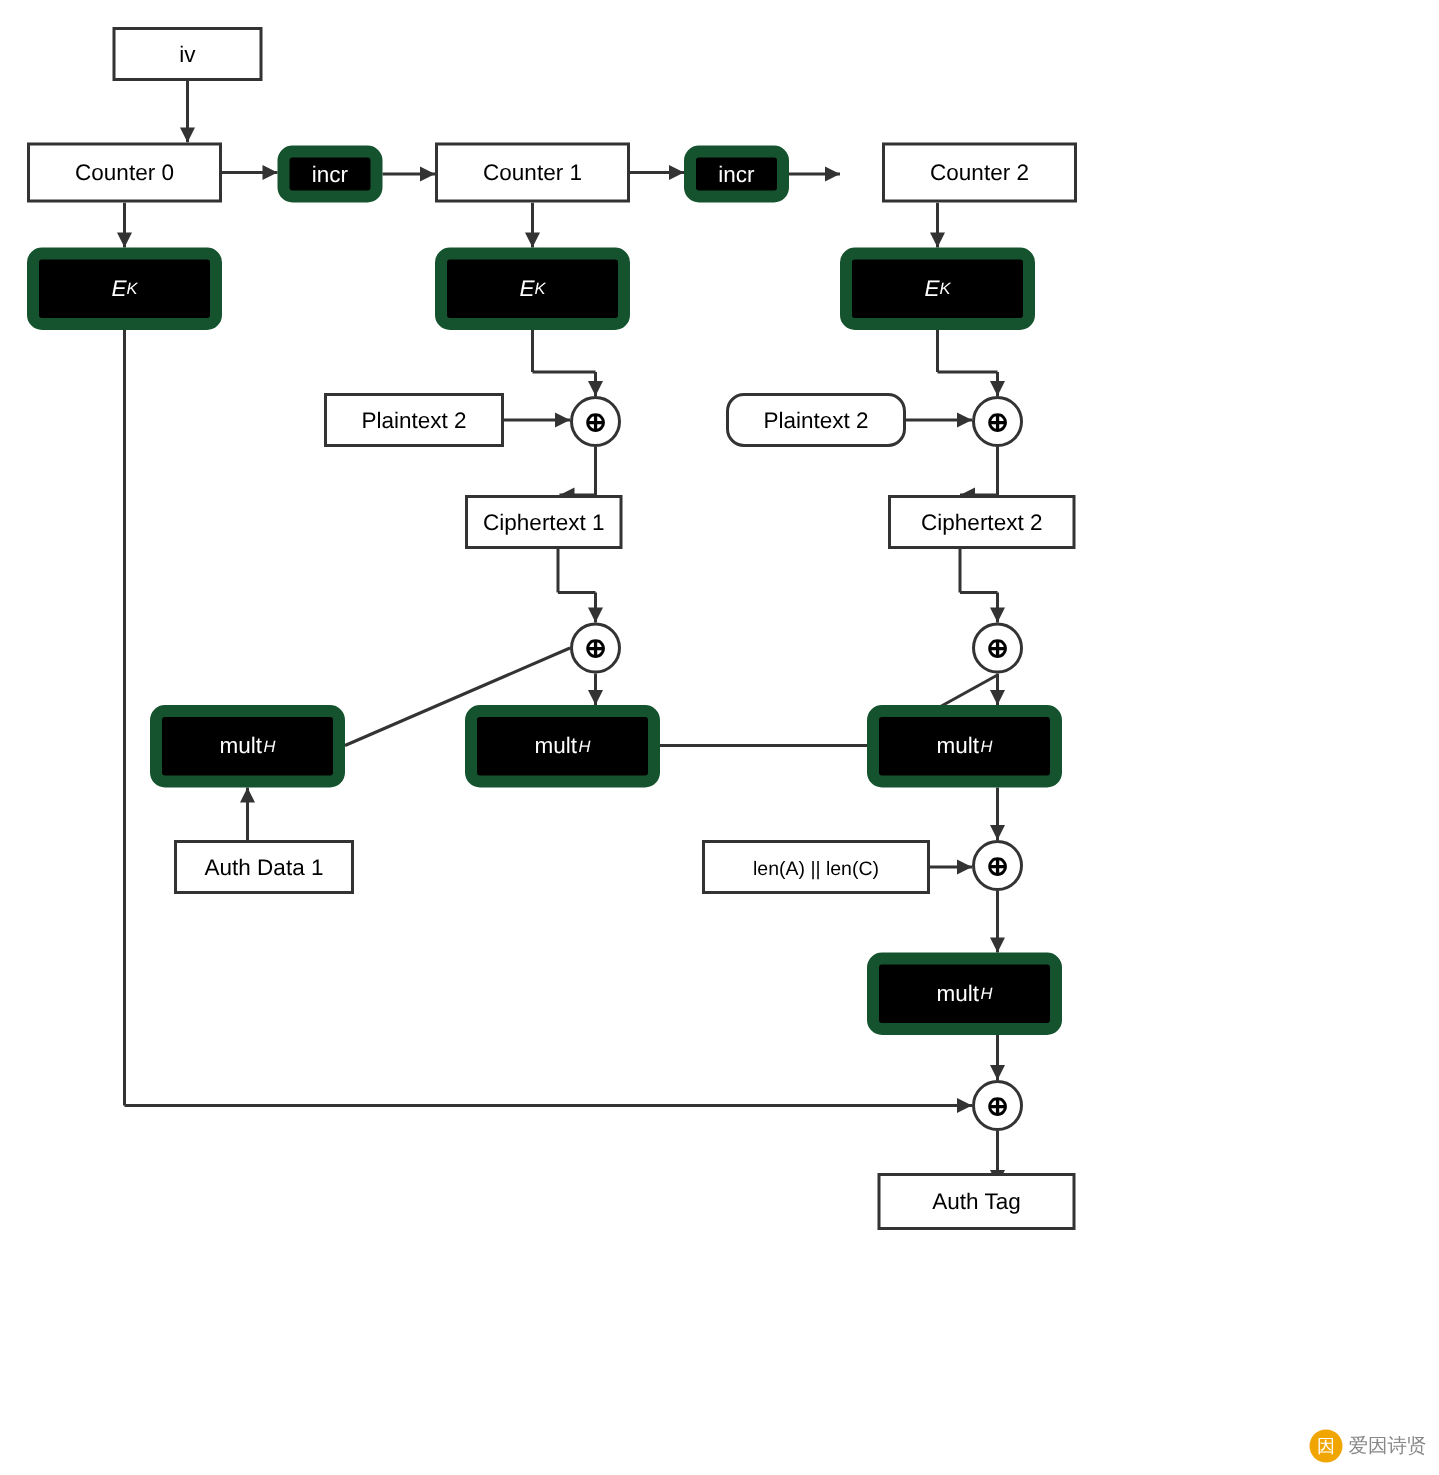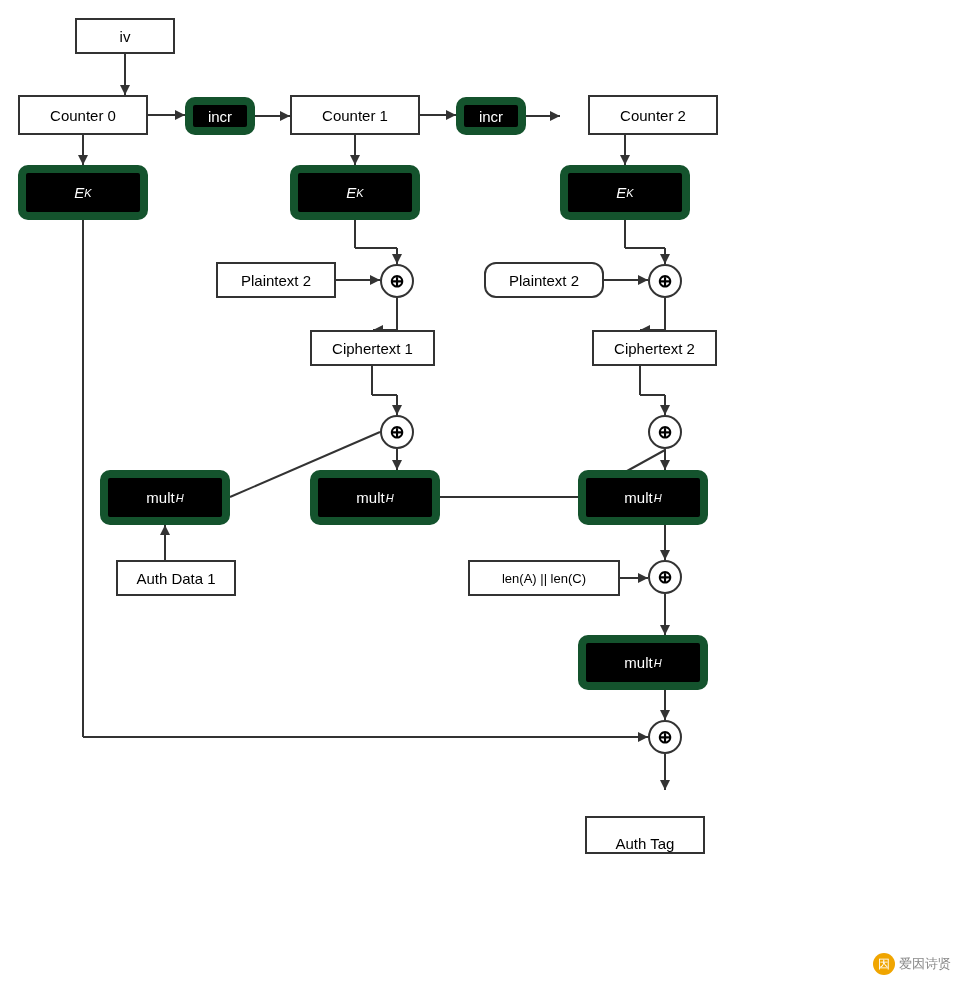--- a/index.html
+++ b/index.html
@@ -229,21 +229,21 @@
   </div>
 
   <div class="box-rect" style="left:484px;top:262px;width:120px;height:36px;border-radius:12px;">
     <span>Plaintext 2</span>
   </div>
 
   <div class="circle-xor" style="left:648px;top:264px;width:34px;height:34px;">
     <span>⊕</span>
   </div>
 
-  <div class="box-rect" style="left:310px;top:330px;width:125px;height:36px;align-items:center;">
+  <div class="box-rect" style="left:310px;top:330px;width:105px;height:36px;align-items:center;">
     <span>Ciphertext 1</span>
   </div>
 
   <div class="box-rect" style="left:592px;top:330px;width:125px;height:36px;">
     <span>Ciphertext 2</span>
   </div>
 
   <div class="circle-xor" style="left:380px;top:415px;width:34px;height:34px;">
     <span>⊕</span>
   </div>
@@ -281,21 +281,21 @@
 
   <div class="box-blue" style="left:578px;top:635px;width:130px;height:55px;">
     <span>mult</span>
     <span style="font-size:11px;vertical-align:sub;margin-left:1px;font-style:italic;">H</span>
   </div>
 
   <div class="circle-xor" style="left:648px;top:720px;width:34px;height:34px;">
     <span>⊕</span>
   </div>
 
-  <div class="box-rect" style="left:585px;top:816px;width:120px;height:38px;align-items:flex-end;">
+  <div class="box-rect" style="left:585px;top:782px;width:132px;height:38px;">
     <span>Auth Tag</span>
   </div>
 
   <div class="watermark">
     <div class="watermark-icon">
       <span>因</span>
     </div>
     <span>爱因诗贤</span>
   </div>
 

